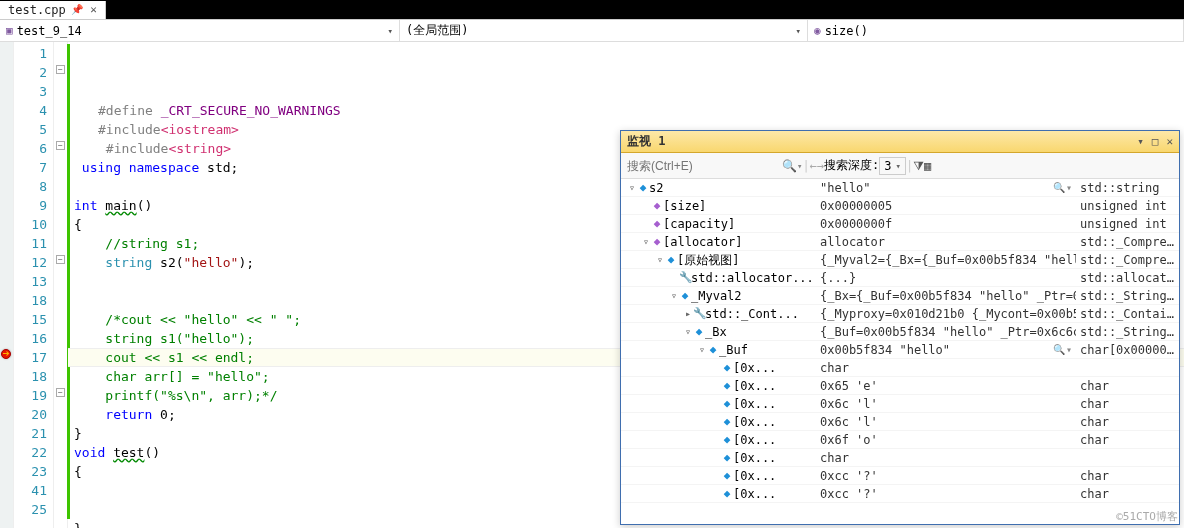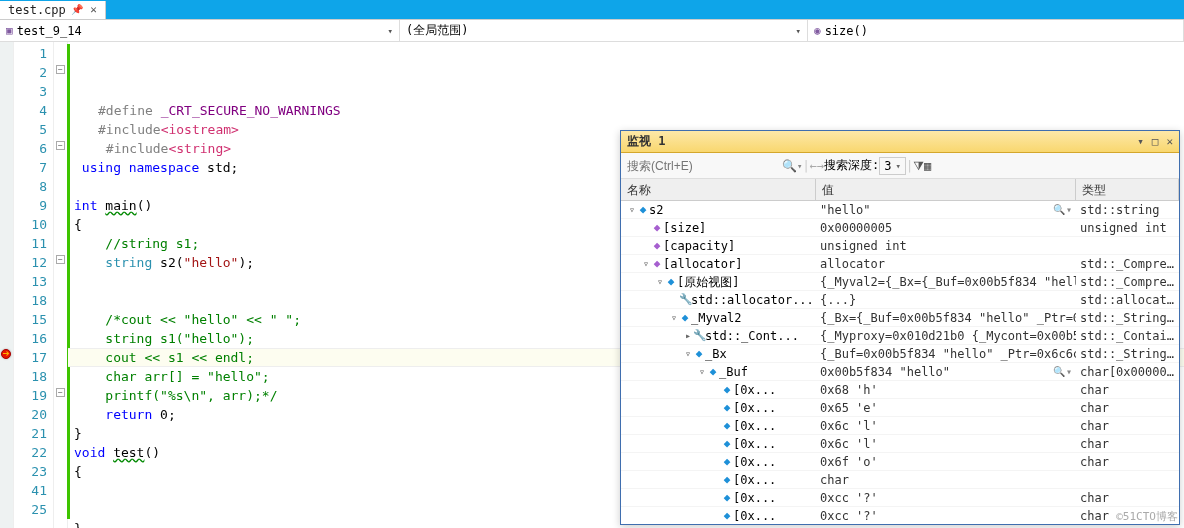--- a/index.html
+++ b/index.html
@@ -1,19 +1,19 @@
 <!DOCTYPE html>
 <html><head>
 <meta charset="utf-8">
 <style>
 * { margin: 0; padding: 0; box-sizing: border-box; }
 body { font-family: "Microsoft YaHei", Consolas, monospace; font-size: 12px; background: #fff; overflow: hidden; width: 1184px; height: 528px; position: relative; }
 
 
-.tab-bar { height: 20px; background: #0ea5e9; border-bottom: 1px solid #ccc; display: flex; align-items: center; }
+.tab-bar { height: 20px; background: #000000; border-bottom: 1px solid #ccc; display: flex; align-items: center; }
 .tab { padding: 2px 8px; background: #fff; border-right: 1px solid #ccc; display: flex; align-items: center; gap: 6px; font-size: 12px; color: #222; }
 .pin-icon { color: #777; font-size: 10px; }
 .close-icon { color: #555; font-size: 11px; cursor: pointer; }
 
 
 .scope-bar { height: 22px; background: #fff; border-bottom: 1px solid #ddd; display: flex; align-items: center; }
 .scope-cell { display: flex; align-items: center; gap: 4px; padding: 0 6px; border-right: 1px solid #ddd; height: 100%; }
 .scope-cell.w1 { width: 400px; }
 .scope-cell.w2 { width: 408px; }
 .scope-cell.w3 { flex: 1; }
@@ -156,25 +156,20 @@
     <span style="color:#aaa">→</span>
     <span>搜索深度:</span>
     <span class="depth-box">
       <span>3</span>
       <span style="font-size:9px;color:#666">▾</span>
     </span>
     <span class="sep">|</span>
     <span style="color:#555">⧩</span>
     <span style="color:#555">▦</span>
   </div>
-  <div class="watch-head">
-    <div class="wh-name">名称</div>
-    <div class="wh-val">值</div>
-    <div class="wh-typ">类型</div>
-  </div>
   <div class="watch-body" id="wbody">
       <div class="wrow">
         <div class="c-name">
           <span class="indent" style="width: 6px;"></span>
           <span class="tw">▿</span>
           <span class="ico-cube">◆</span>
           <span> s2</span>
         </div>
         <div class="c-val">
           <span>"hello"</span>
@@ -193,20 +188,23 @@
           <span>0x00000005</span>
         </div>
         <div class="c-typ">unsigned int</div>
       </div>
       <div class="wrow">
         <div class="c-name">
           <span class="indent" style="width: 20px;"></span>
           <span class="tw"></span>
           <span class="ico-cube o">◆</span>
           <span> [capacity]</span>
+        </div>
+        <div class="c-val">
+          <span>0x0000000f</span>
         </div>
         <div class="c-typ">unsigned int</div>
       </div>
       <div class="wrow">
         <div class="c-name">
           <span class="indent" style="width: 20px;"></span>
           <span class="tw">▿</span>
           <span class="ico-cube o">◆</span>
           <span> [allocator]</span>
         </div>
@@ -288,23 +286,20 @@
         </div>
         <div class="c-typ">char[0x00000...</div>
       </div>
       <div class="wrow">
         <div class="c-name">
           <span class="indent" style="width: 90px;"></span>
           <span class="tw"></span>
           <span class="ico-cube">◆</span>
           <span> [0x...</span>
         </div>
-        <div class="c-val">
-          <span>0x68 'h'</span>
-        </div>
         <div class="c-typ">char</div>
       </div>
       <div class="wrow">
         <div class="c-name">
           <span class="indent" style="width: 90px;"></span>
           <span class="tw"></span>
           <span class="ico-cube">◆</span>
           <span> [0x...</span>
         </div>
         <div class="c-val">

